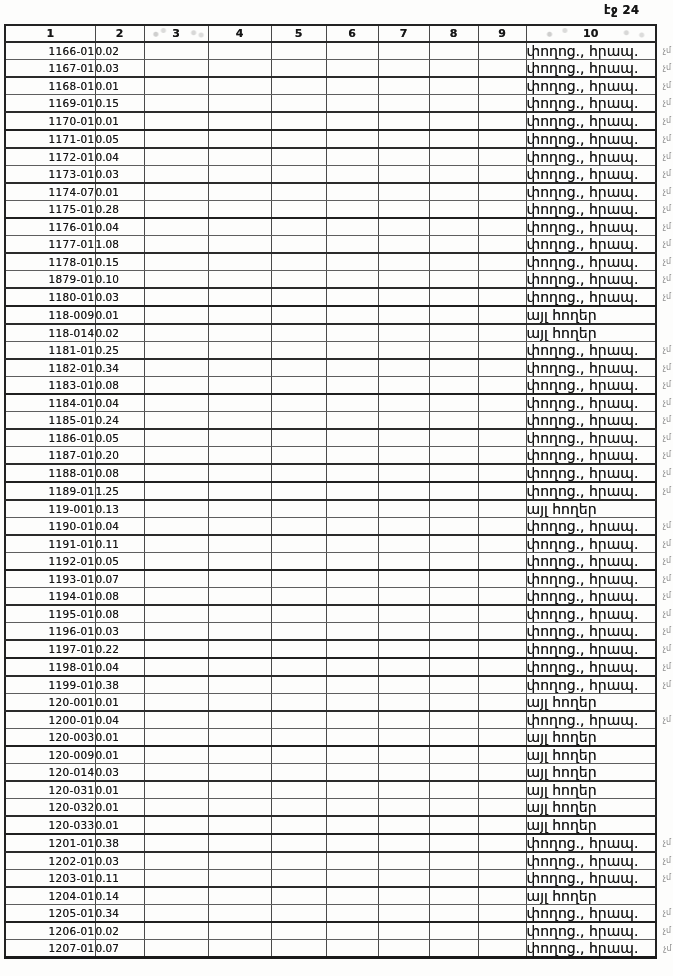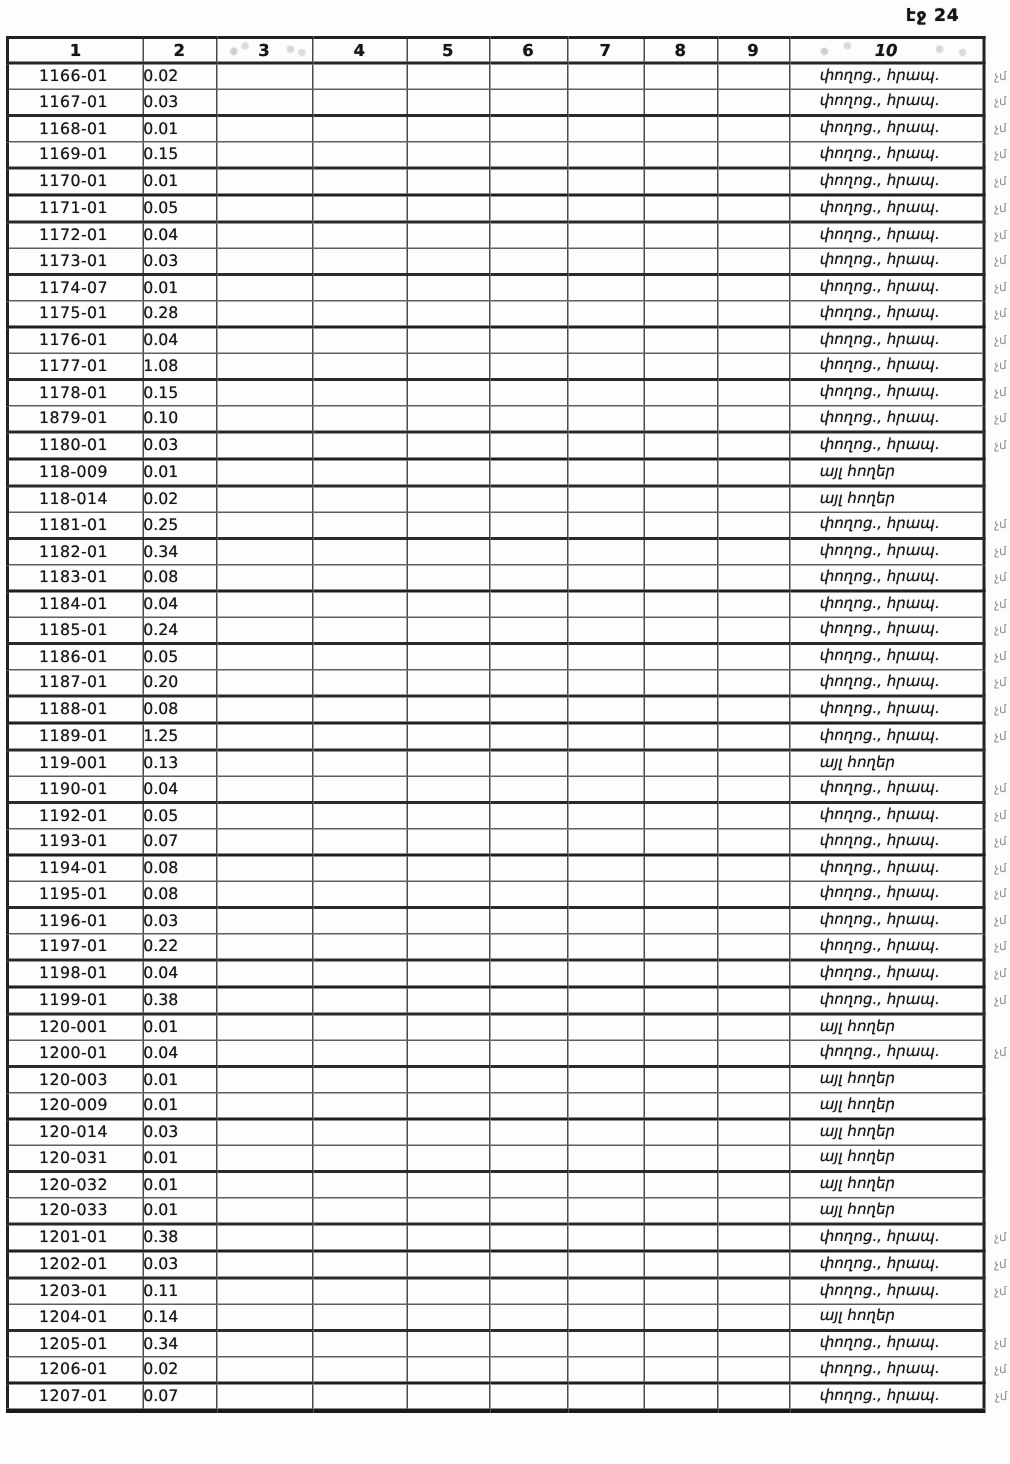--- a/index.html
+++ b/index.html
@@ -66,32 +66,32 @@
     line-height: 15px;
   }
   thead th.smudged {
     background:
       radial-gradient(circle at 18% 55%, rgba(120,120,120,0.35) 0 2px, transparent 3px),
       radial-gradient(circle at 30% 30%, rgba(140,140,140,0.3) 0 2px, transparent 3px),
       radial-gradient(circle at 78% 45%, rgba(130,130,130,0.3) 0 2px, transparent 3px),
       radial-gradient(circle at 90% 60%, rgba(120,120,120,0.25) 0 2px, transparent 3px);
   }
   th:first-child, td:first-child { border-left: 2px solid #222222; }
-  th.lastcol, td.landuse { border-right: 2px solid #222222; font-style: italic; }
+  th.lastcol, td.landuse { border-right: 2px solid #222222; }
 
   td.code {
-    text-align: left;
+    text-align: right;
     padding-left: 20px;
     letter-spacing: 0.3px;
   }
   td.value { }
   td.landuse {
     text-align: left;
-    padding-left: 20px;
-    font-size: 10px;
+    padding-left: 0;
+    font-size: 14px;
   }
   th.margin, td.margin {
     border: none;
     background: transparent;
     font-size: 8px;
     color: #8f8f8f;
     text-align: center;
     padding-left: 4px;
     text-shadow: none;
   }
@@ -498,20 +498,33 @@
           <td class="blank"></td>
           <td class="blank"></td>
           <td class="blank"></td>
           <td class="blank"></td>
           <td class="blank"></td>
           <td class="blank"></td>
           <td class="landuse">փողոց., հրապ.</td>
           <td class="margin">չմ</td>
         </tr>
         <tr>
+          <td class="code">1191-01</td>
+          <td class="value">0.11</td>
+          <td class="blank"></td>
+          <td class="blank"></td>
+          <td class="blank"></td>
+          <td class="blank"></td>
+          <td class="blank"></td>
+          <td class="blank"></td>
+          <td class="blank"></td>
+          <td class="landuse">փողոց., հրապ.</td>
+          <td class="margin">չմ</td>
+        </tr>
+        <tr>
           <td class="code">1192-01</td>
           <td class="value">0.05</td>
           <td class="blank"></td>
           <td class="blank"></td>
           <td class="blank"></td>
           <td class="blank"></td>
           <td class="blank"></td>
           <td class="blank"></td>
           <td class="blank"></td>
           <td class="landuse">փողոց., հրապ.</td>

